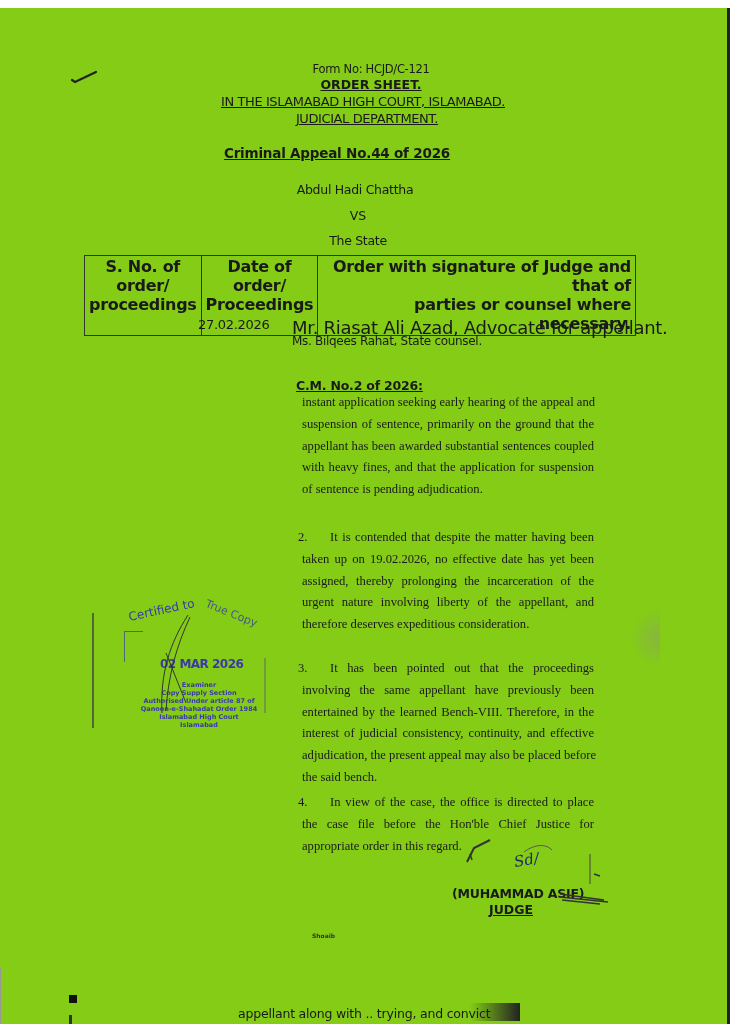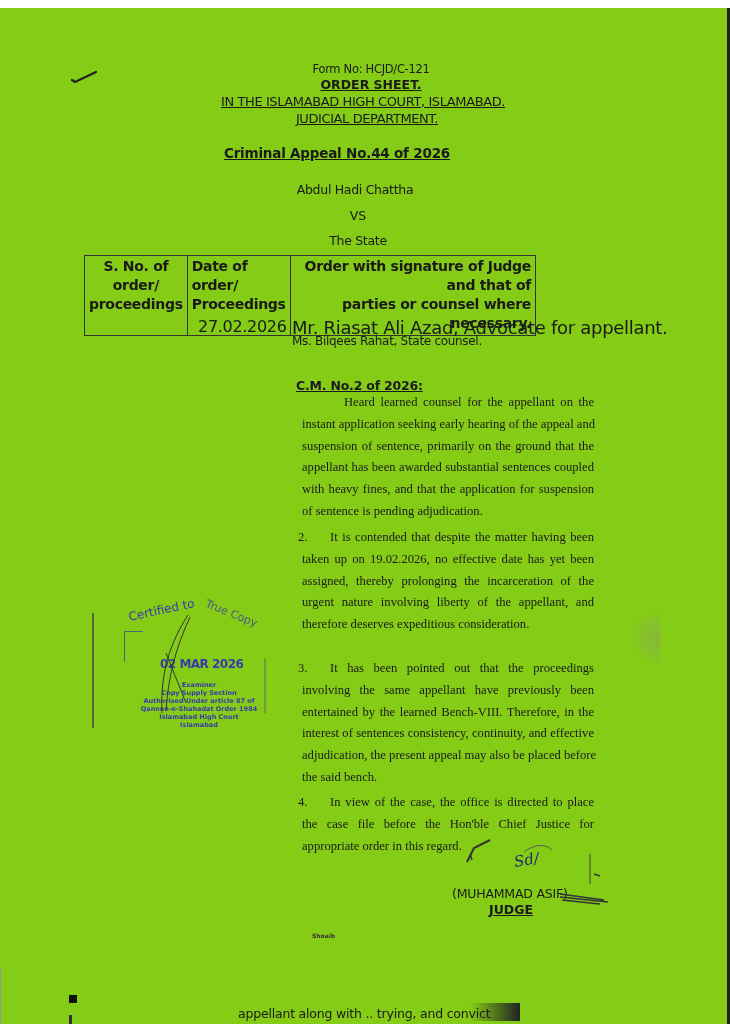--- a/index.html
+++ b/index.html
@@ -16,44 +16,44 @@
   .hdr-form { top: 54px; font-size: 11.5px; letter-spacing: -0.3px; left: 6px; }
   .hdr-title { top: 69px; font-size: 12.5px; font-weight: bold; left: 6px; }
   .hdr-court { top: 86px; font-size: 13px; letter-spacing: -0.4px; left: -2px; }
   .hdr-dept { top: 103px; font-size: 13px; letter-spacing: -0.4px; left: 2px; }
   .case-title { top: 137px; font-size: 13.5px; font-weight: bold; letter-spacing: -0.2px; left: -28px; }
   .party1 { top: 174px; font-size: 12.5px; letter-spacing: -0.3px; left: -10px; }
   .vs { top: 200px; font-size: 12.5px; left: -7px; }
   .party2 { top: 225px; font-size: 12.5px; letter-spacing: -0.3px; left: -7px; }
 
   table.order-table {
-    position: absolute; left: 84px; top: 247px; width: 452px; border-collapse: collapse;
-    font-family: "DejaVu Sans", sans-serif; font-size: 14px; font-weight: bold; letter-spacing: -0.3px;
+    position: absolute; left: 84px; top: 247px; width: 552px; border-collapse: collapse;
+    font-family: "DejaVu Sans", sans-serif; font-size: 16px; font-weight: bold; letter-spacing: -0.3px;
   }
   table.order-table th { border: 1.5px solid #333; vertical-align: top; padding: 1px 4px 2px; line-height: 19px; font-weight: bold; }
   table.order-table th.c1 { width: 92px; text-align: center; }
-  table.order-table th.c2 { width: 86px; text-align: left; }
+  table.order-table th.c2 { width: 86px; text-align: center; }
   table.order-table th.c3 { text-align: right; }
 
-  .entry-date { position: absolute; left: 198px; top: 309px; font-size: 16px; letter-spacing: -0.3px; }
+  .entry-date { position: absolute; left: 198px; top: 309px; font-size: 13px; letter-spacing: -0.3px; }
   .counsel1 { position: absolute; left: 292px; top: 309px; font-size: 18px; letter-spacing: -0.3px; }
   .counsel2 { position: absolute; left: 292px; top: 326px; font-size: 12px; letter-spacing: -0.3px; }
 
   .cm-heading { position: absolute; left: 296px; top: 370px; font-size: 12.5px; font-weight: bold; letter-spacing: -0.2px; }
 
   .para { position: absolute; left: 302px; width: 292px; font-family: "Liberation Serif", serif; font-size: 12.6px; line-height: 21.8px; text-align: justify; }
   .para .line { display: block; text-align: justify; text-align-last: justify; white-space: nowrap; }
   .para .line.last { text-align-last: left; }
   .p1 { top: 384px; }
   .p2 { top: 519px; }
   .p3 { top: 650px; }
   .p4 { top: 784px; }
   .num { display: inline-block; width: 32px; }
 
-  .judge-name { position: absolute; left: 452px; top: 878px; font-size: 12.5px; font-weight: normal; letter-spacing: -0.2px; }
+  .judge-name { position: absolute; left: 452px; top: 878px; font-size: 12.5px; font-weight: bold; letter-spacing: -0.2px; }
   .judge-title { position: absolute; left: 489px; top: 894px; font-size: 12.5px; font-weight: bold; text-decoration: underline; }
 
   .stamp { position: absolute; left: 110px; top: 585px; width: 165px; height: 155px; color: #3a3aa8; font-family: "DejaVu Sans", sans-serif; }
   .stamp-certified { position: absolute; left: 18px; top: 10px; font-size: 12px; transform: rotate(-12deg); white-space: nowrap; }
   .stamp-copy { position: absolute; left: 94px; top: 14px; font-size: 11px; transform: rotate(22deg); white-space: nowrap; opacity: .8; }
   .stamp-date { position: absolute; left: 50px; top: 64px; font-size: 12px; font-weight: bold; letter-spacing: -0.5px; white-space: nowrap; }
   .stamp-lines { position: absolute; left: 14px; top: 88px; width: 150px; font-size: 6.5px; line-height: 8px; text-align: center; font-weight: bold; }
   .stamp-box { position: absolute; left: 14px; top: 38px; width: 18px; height: 30px; border-left: 1.5px solid #3a3aa8; border-top: 1.5px solid #3a3aa8; opacity: .7; }
 
   .bottom-text { position: absolute; left: 238px; top: 998px; font-family: "DejaVu Sans", sans-serif; font-size: 12.5px; white-space: nowrap; letter-spacing: -0.2px; }
@@ -108,21 +108,20 @@
   </tbody>
     </table>
 
   <div class="entry-date sans">27.02.2026</div>
   <div class="counsel1 sans">Mr. Riasat Ali Azad, Advocate for appellant.</div>
   <div class="counsel2 sans">Ms. Bilqees Rahat, State counsel.</div>
 
   <div class="cm-heading sans u">C.M. No.2 of 2026:</div>
 
   <div class="para p1">
-    <span class="line" style="padding-left:42px">Heard learned counsel for the appellant on the</span>
     <span class="line">instant application seeking early hearing of the appeal and</span>
     <span class="line">suspension of sentence, primarily on the ground that the</span>
     <span class="line">appellant has been awarded substantial sentences coupled</span>
     <span class="line">with heavy fines, and that the application for suspension</span>
     <span class="line last">of sentence is pending adjudication.</span>
   </div>
 
   <div class="para p2">
     <span class="line" style="display:flex;white-space:nowrap">
         <span class="num" style="margin-left:-4px">2.</span>
@@ -134,21 +133,21 @@
     <span class="line last">therefore deserves expeditious consideration.</span>
   </div>
 
   <div class="para p3">
     <span class="line" style="display:flex;white-space:nowrap">
         <span class="num" style="margin-left:-4px">3.</span>
         <span style="flex:1;text-align:justify;text-align-last:justify">It has been pointed out that the proceedings</span>
       </span>
     <span class="line">involving the same appellant have previously been</span>
     <span class="line">entertained by the learned Bench-VIII. Therefore, in the</span>
-    <span class="line">interest of sentences consistency, continuity, and effective</span>
+    <span class="line">interest of judicial consistency, continuity, and effective</span>
     <span class="line">adjudication, the present appeal may also be placed before</span>
     <span class="line last">the said bench.</span>
   </div>
 
   <div class="para p4">
     <span class="line" style="display:flex;white-space:nowrap">
         <span class="num" style="margin-left:-4px">4.</span>
         <span style="flex:1;text-align:justify;text-align-last:justify">In view of the case, the office is directed to place</span>
       </span>
     <span class="line">the case file before the Hon'ble Chief Justice for</span>

